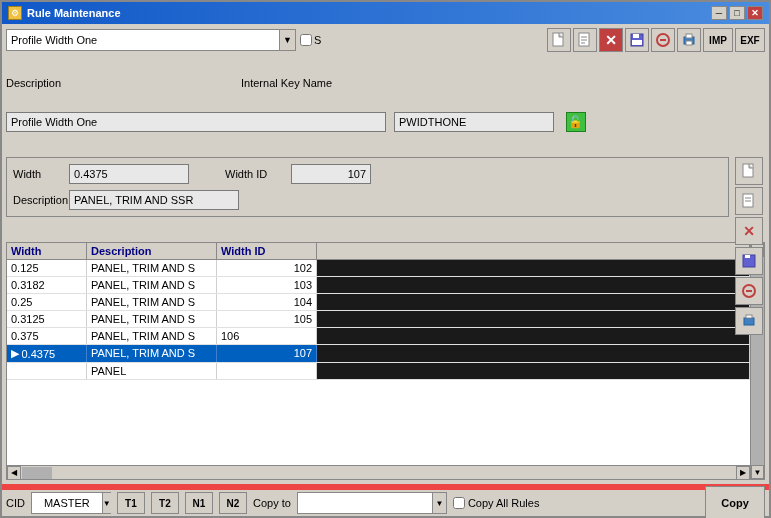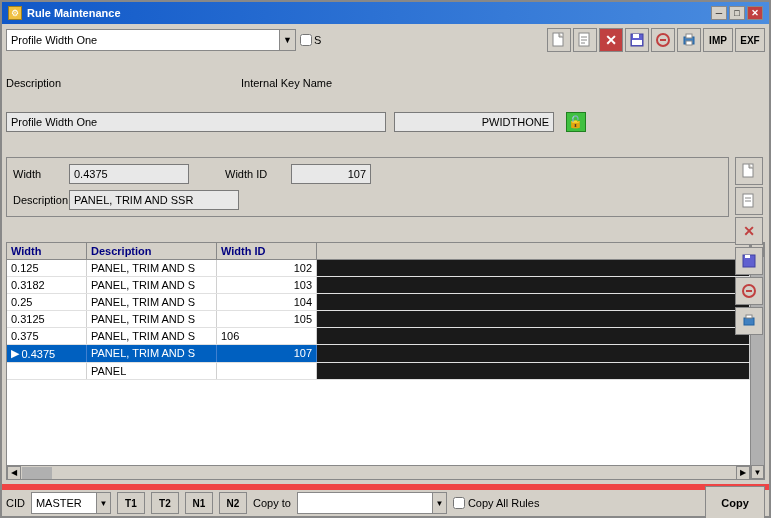--- a/index.html
+++ b/index.html
@@ -126,21 +126,20 @@
       height: 20px;
       padding: 1px 4px;
       font-size: 11px;
     }
     .form-input-wide {
       width: 380px;
     }
     .form-input-key {
       width: 160px;
       background: #e8e8e8;
-      text-align: right;
     }
 
     .inner-panel {
       border: 1px solid #888;
       background: #d4d0c8;
       padding: 6px;
       margin-bottom: 4px;
       position: relative;
     }
     .field-label {
@@ -512,21 +511,21 @@
           <div class="scroll-btn">▼</div>
         </div>
       </div>
     </div>
 
   </div>
 
   <div class="bottom-bar">
     <span class="bottom-label">CID</span>
     <div style="display:flex; border:1px solid #888; background:white; height:22px; align-items:center; width:80px;">
-      <span style="flex:1; padding:0 4px; font-size:11px;">MASTER</span>
+      <span style="flex:1; padding:0 12px; font-size:11px;">MASTER</span>
       <div style="width:14px; height:20px; background:#d4d0c8; border-left:1px solid #888; display:flex; align-items:center; justify-content:center; font-size:8px;">▼</div>
     </div>
     <div class="bottom-btn">T1</div>
     <div class="bottom-btn">T2</div>
     <div class="bottom-btn">N1</div>
     <div class="bottom-btn">N2</div>
     <span class="bottom-label">Copy to</span>
     <div style="display:flex; border:1px solid #888; background:white; height:22px; align-items:center; width:150px;">
       <span style="flex:1; padding:0 4px; font-size:11px;"></span>
       <div style="width:14px; height:20px; background:#d4d0c8; border-left:1px solid #888; display:flex; align-items:center; justify-content:center; font-size:8px;">▼</div>

